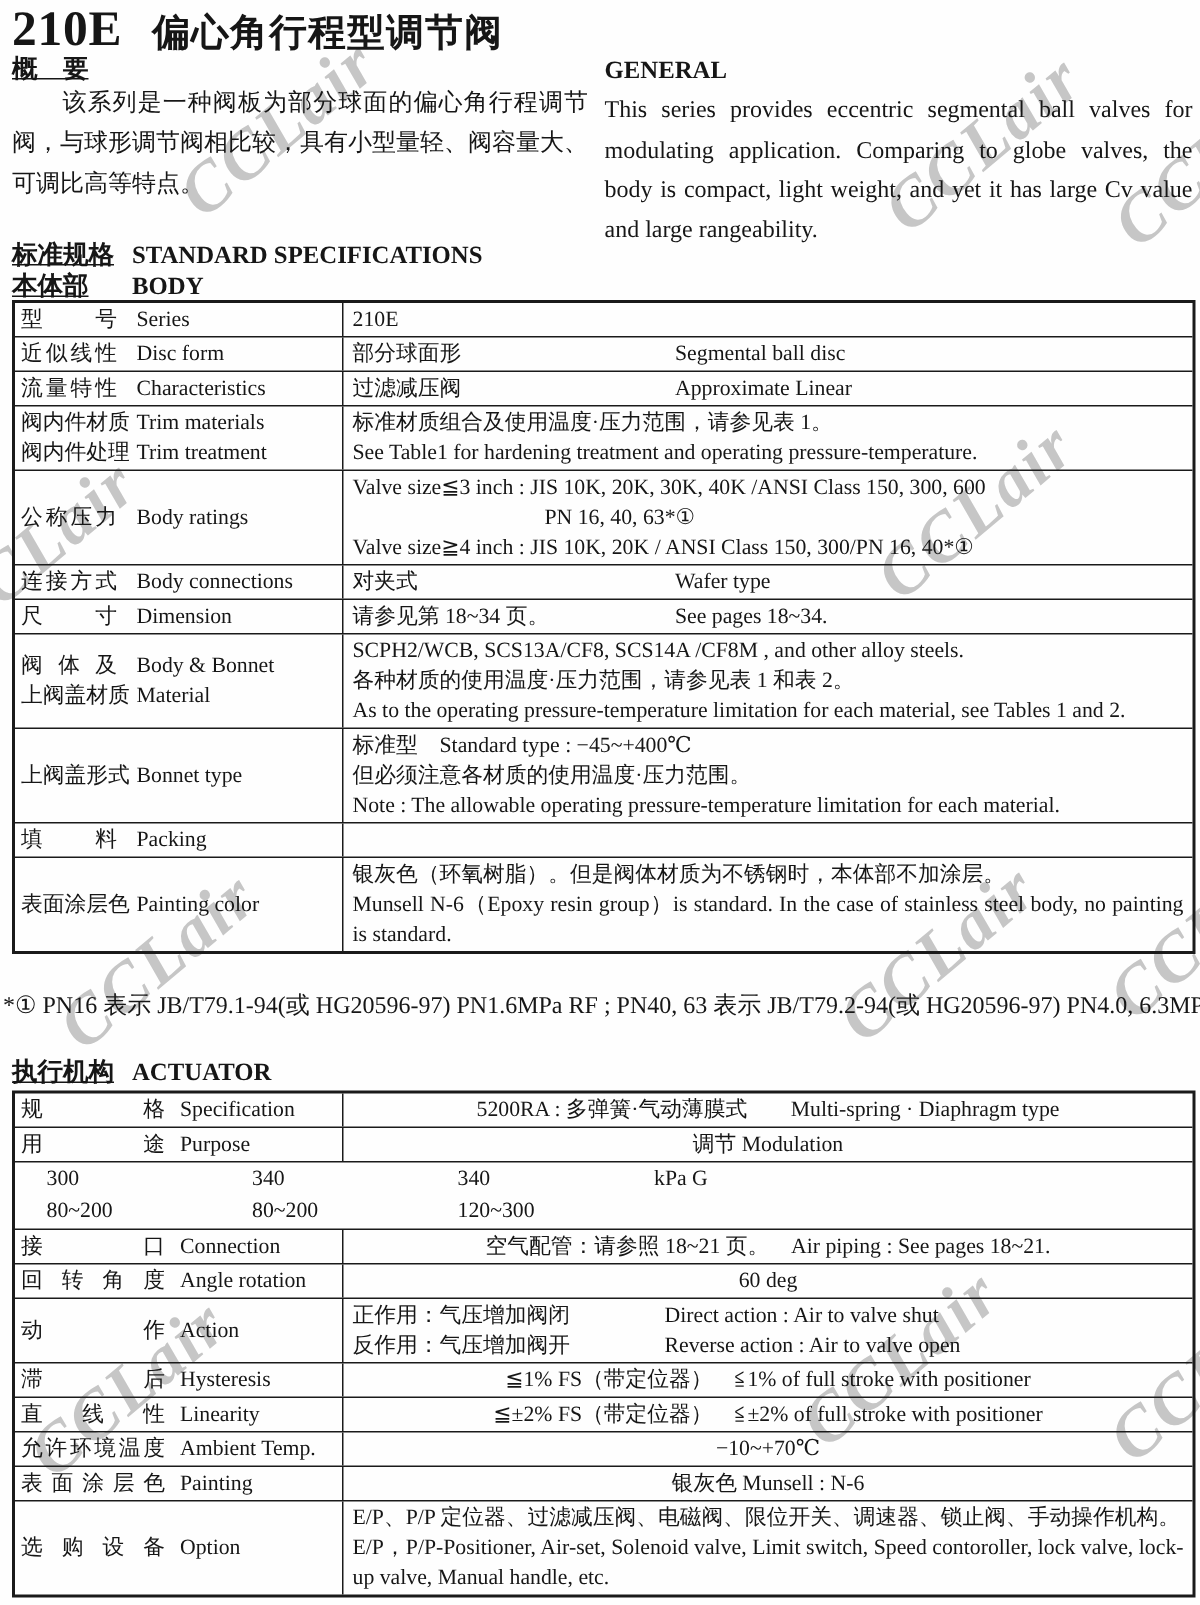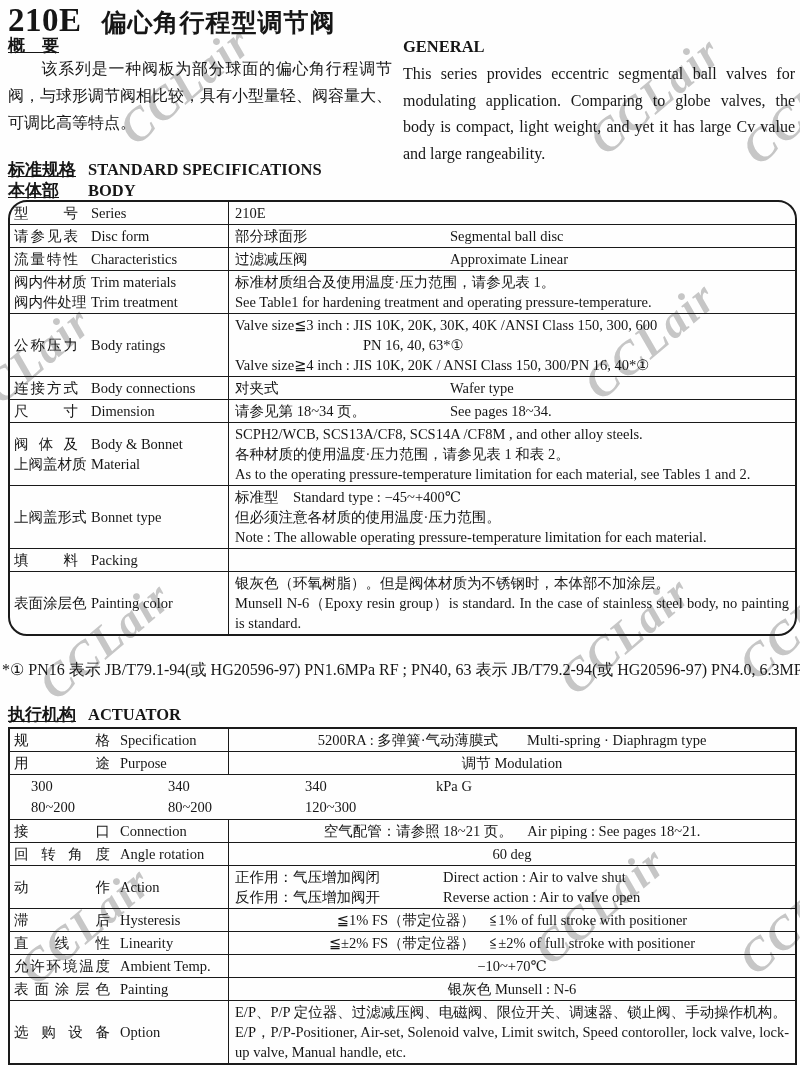--- a/index.html
+++ b/index.html
@@ -33,21 +33,21 @@
   #gen-h{left:403px;top:37px;}
   #gen-b{left:403px;top:61px;width:392px;font-size:16px;line-height:26.5px;text-align:justify;}
   
   .sechead{display:flex;align-items:baseline;}
   .sechead .h-cn{display:inline-block;min-width:80px;}
   #spec-h{left:8px;top:158px;}
   #body-h{left:8px;top:179px;}
   #act-h{left:8px;top:703px;}
   
   .spec-table{left:8px;width:785px;border:2px solid #1a1a1a;font-size:14.5px;}
-  #body-table{top:200px;border-radius:19px;}
+  #body-table{top:200px;}
   #act-table{top:727px;}
   .trow{display:flex;border-bottom:1px solid #1a1a1a;min-height:22px;}
   .trow:last-child{border-bottom:none;}
   .lcell{width:219px;flex:0 0 219px;border-right:1px solid #1a1a1a;
     padding:1px 4px;box-sizing:border-box;
     display:flex;flex-direction:column;justify-content:center;}
   .lline{line-height:20px;white-space:nowrap;}
   .lcn{display:inline-block;width:64px;text-align:justify;text-align-last:justify;
     margin-right:13px;vertical-align:baseline;}
   #act-table .lcn{width:96px;margin-right:10px;}
@@ -108,21 +108,21 @@
     <div class="trow">
       <div class="lcell">
         <div class="lline"><span class="lcn">型号</span><span class="len">Series</span></div>
       </div>
       <div class="vcell">
         <div class="vline left">210E</div>
       </div>
     </div>
     <div class="trow">
       <div class="lcell">
-        <div class="lline"><span class="lcn">请参见表</span><span class="len">Disc form</span></div>
+        <div class="lline"><span class="lcn">近似线性</span><span class="len">Disc form</span></div>
       </div>
       <div class="vcell">
         <div class="vline pair"><span class="pcn">部分球面形</span><span class="pen">Segmental ball disc</span></div>
       </div>
     </div>
     <div class="trow">
       <div class="lcell">
         <div class="lline"><span class="lcn">流量特性</span><span class="len">Characteristics</span></div>
       </div>
       <div class="vcell">

